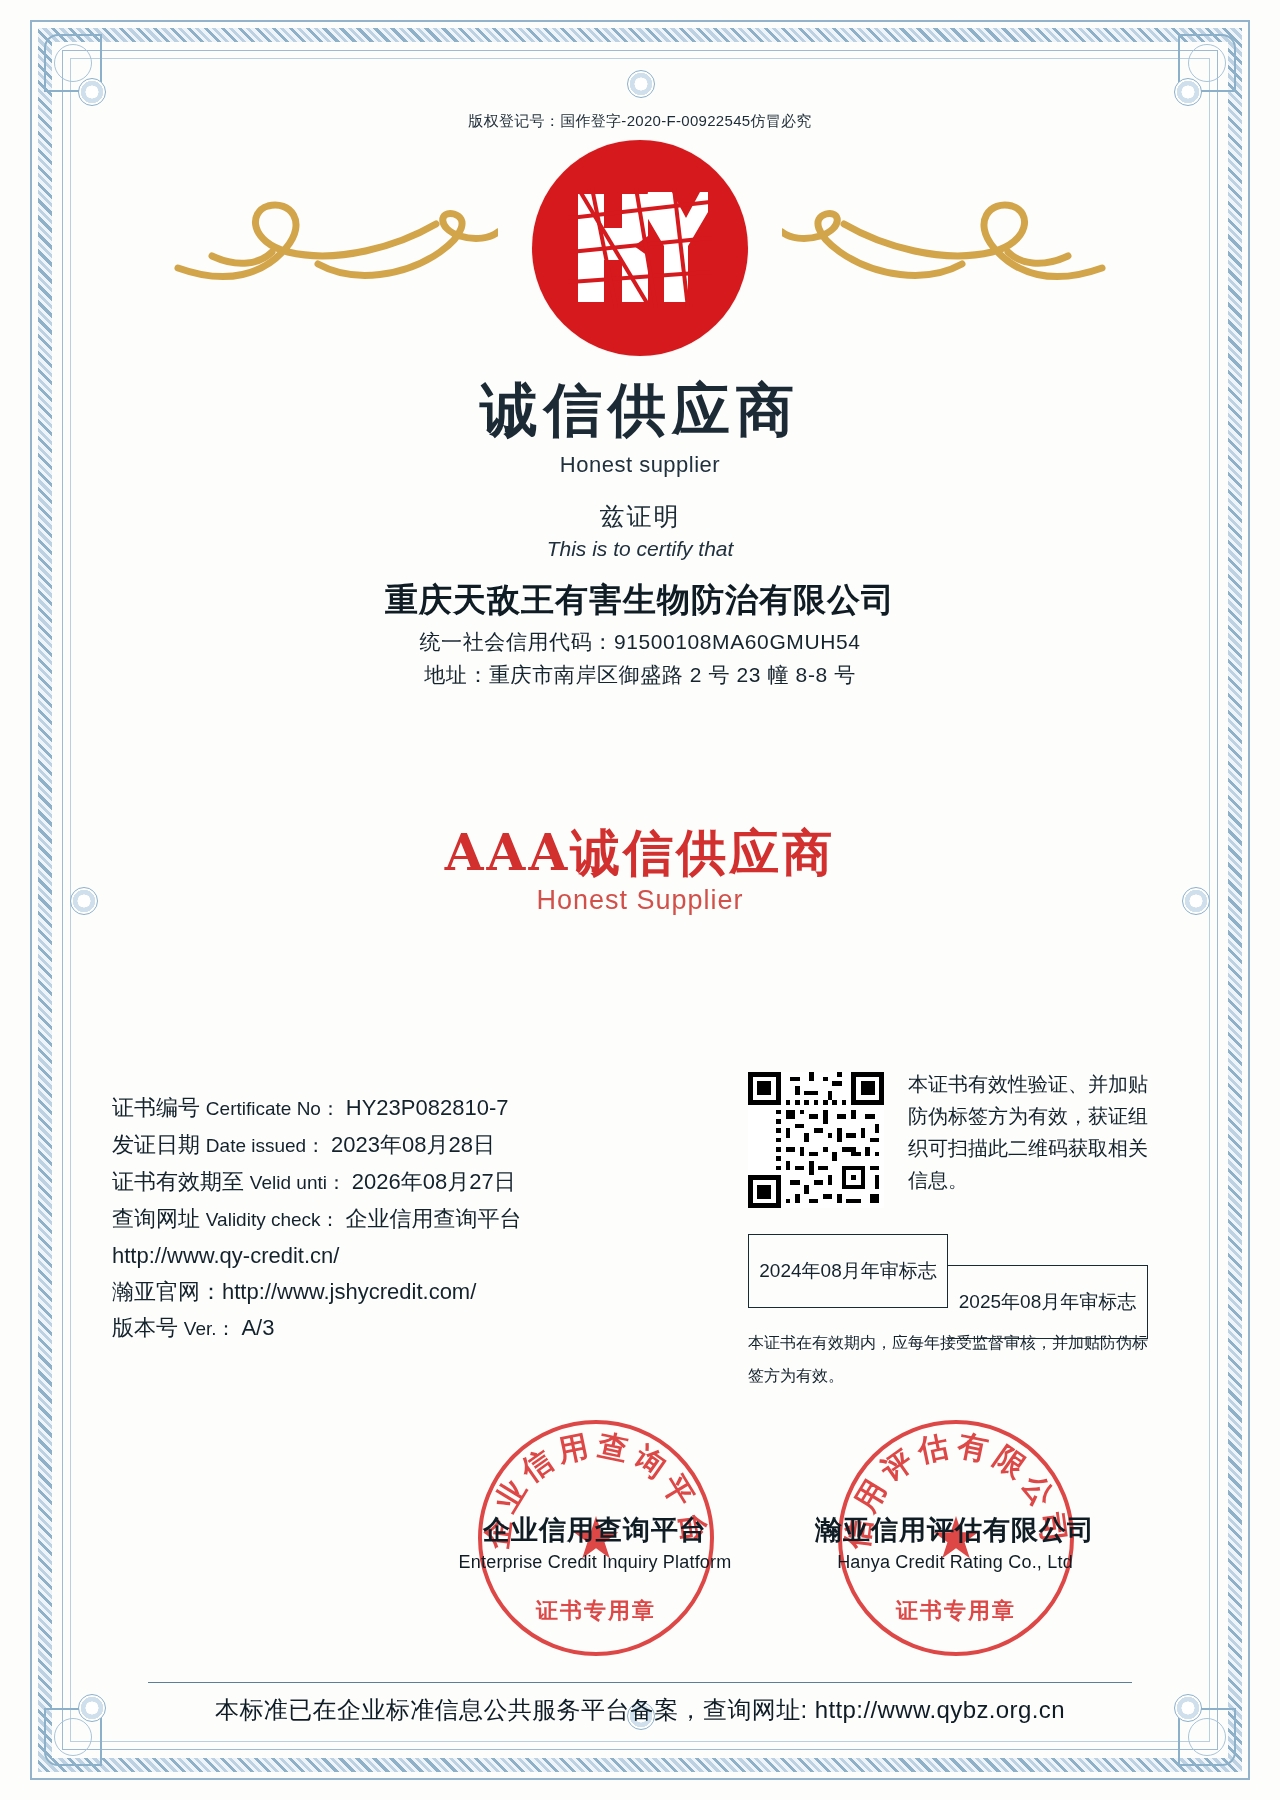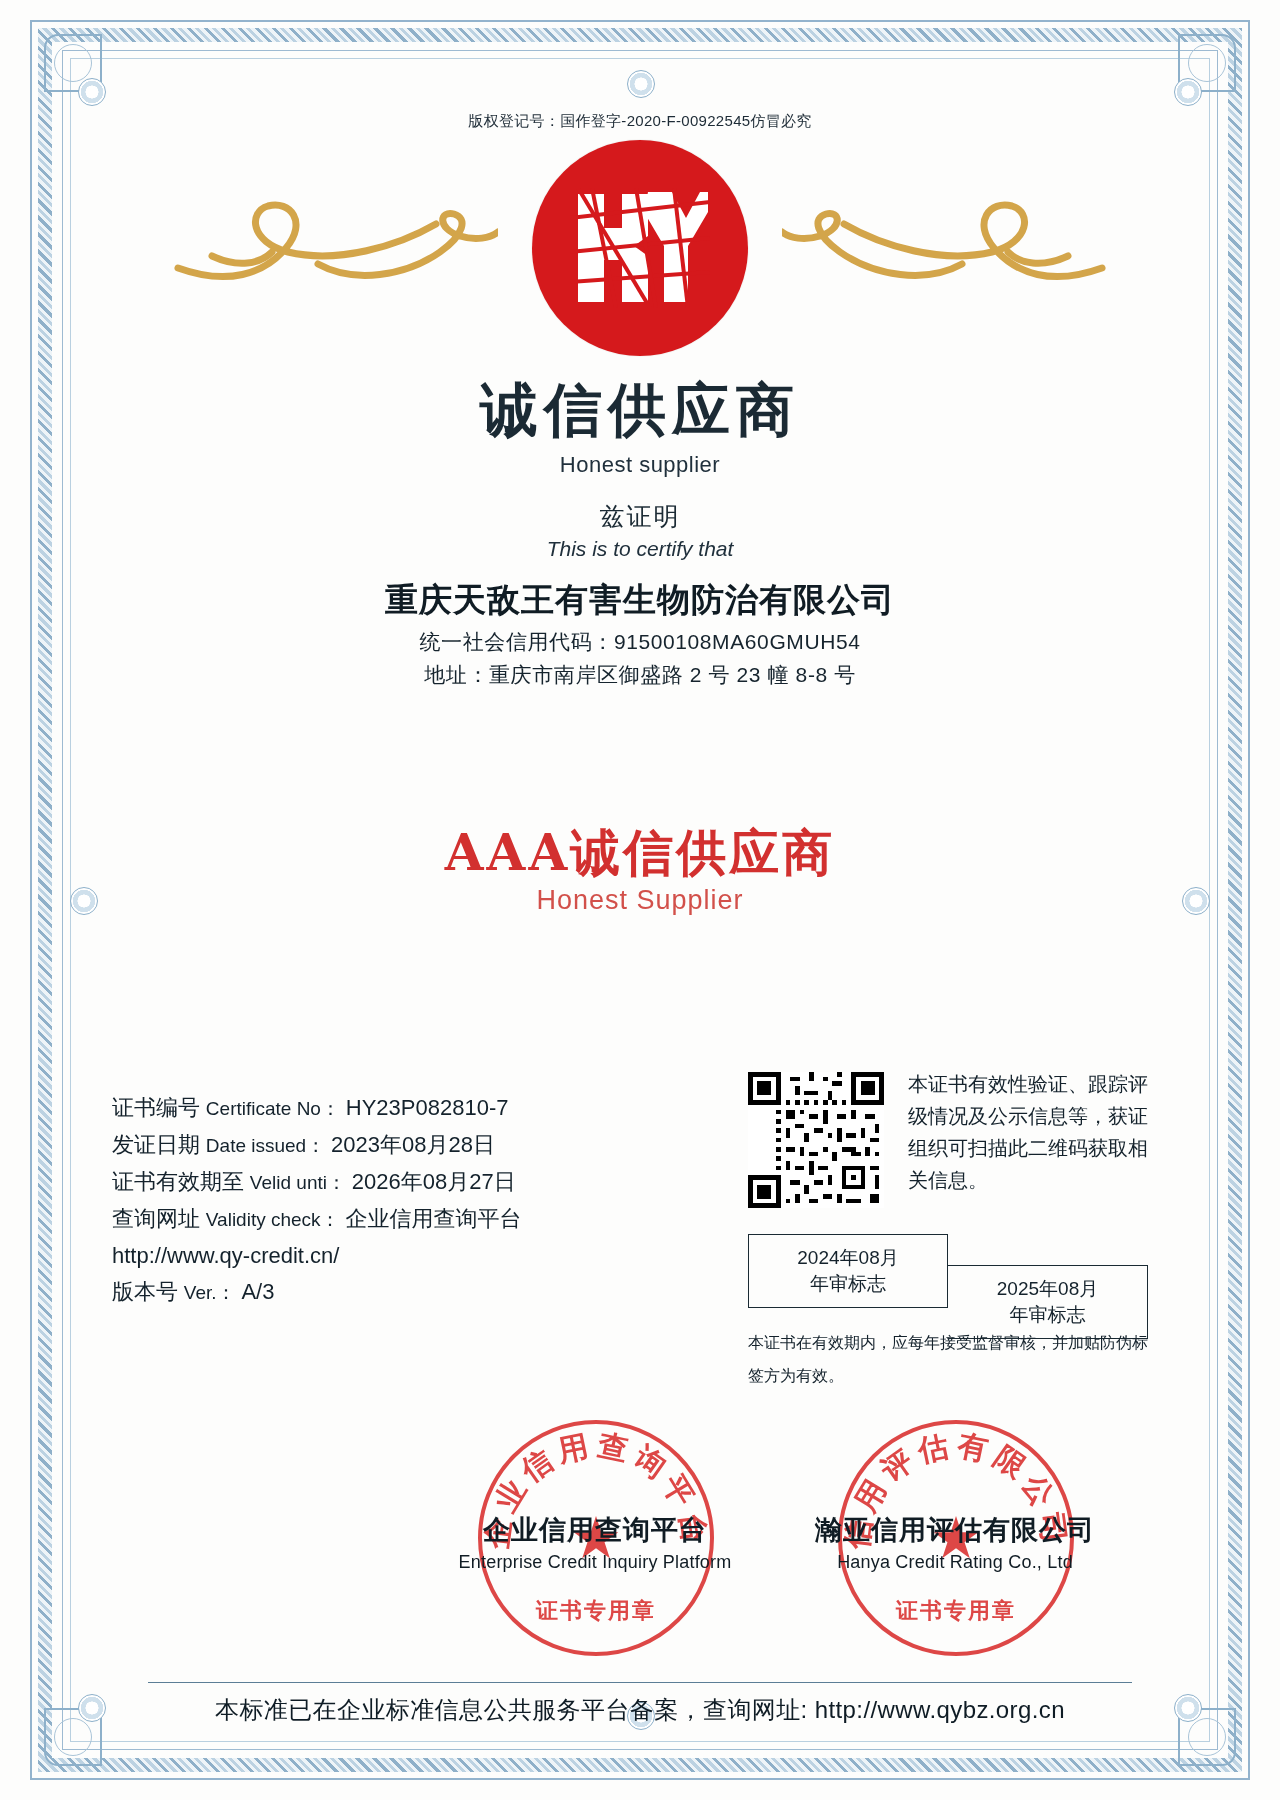--- a/index.html
+++ b/index.html
@@ -306,21 +306,21 @@
     top: 1234px;
     display: flex;
     gap: 0;
   }
   .year-box {
     width: 200px;
     height: 74px;
     border: 1.6px solid #1a2a33;
     box-sizing: border-box;
     display: flex;
-    flex-direction: column;
+    flex-direction: row;
     align-items: center;
     justify-content: center;
     font-size: 19px;
     color: #14222c;
     line-height: 26px;
   }
   .year-box + .year-box { border-left: none; margin-top: 31px; }
 
   .bottom-note {
     position: absolute;
@@ -489,20 +489,21 @@
       <span class="lbl-cn">证书有效期至</span>
       <span class="lbl-en">Velid unti：</span>
       <span class="val">2026年08月27日</span>
     </div>
     <div class="row">
       <span class="lbl-cn">查询网址</span>
       <span class="lbl-en">Validity check：</span>
       <span class="val">企业信用查询平台</span>
     </div>
     <div class="url-row">http://www.qy-credit.cn/</div>
+    <div class="url-row">瀚亚官网：http://www.jshycredit.com/</div>
     <div class="row">
       <span class="lbl-cn">版本号</span>
       <span class="lbl-en">Ver.：</span>
       <span class="val">A/3</span>
     </div>
   </div>
 
   <div class="qr">
     <svg viewBox="0 0 29 29" width="136" height="136" shape-rendering="crispEdges" aria-hidden="true">
       <rect width="29" height="29" fill="#ffffff"></rect>
@@ -596,21 +597,21 @@
         <rect x="19" y="26" width="1" height="2"></rect>
           <rect x="21" y="27" width="3" height="1"></rect>
         <rect x="26" y="26" width="2" height="2"></rect>
           <rect x="22" y="16" width="1" height="2"></rect>
         <rect x="26" y="20" width="2" height="1"></rect>
           <rect x="27" y="22" width="1" height="3"></rect>
       </g>
     </svg>
   </div>
 
-  <div class="right-note">本证书有效性验证、跟踪评级情况及公示信息等，获证组织可扫描此二维码获取相关信息。</div>
+  <div class="right-note">本证书有效性验证、并加贴防伪标签方为有效，获证组织可扫描此二维码获取相关信息。</div>
 
   <div class="year-boxes">
     <div class="year-box">
       <span>2024年08月</span>
       <span>年审标志</span>
     </div>
     <div class="year-box">
       <span>2025年08月</span>
       <span>年审标志</span>
     </div>

